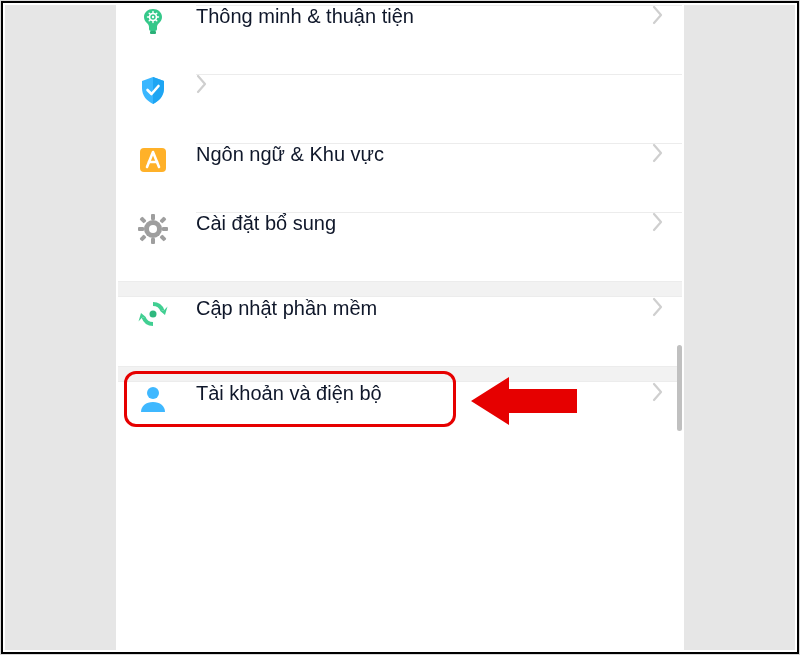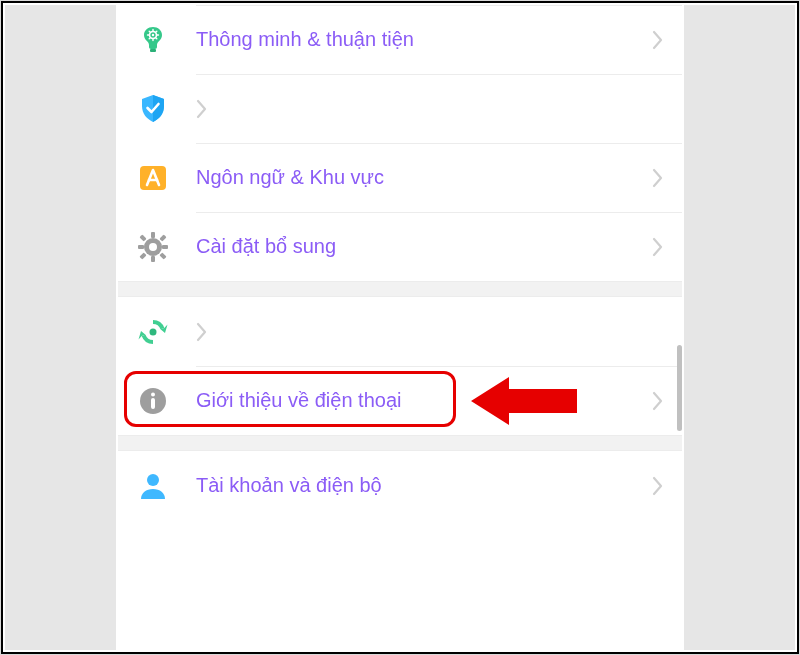--- a/index.html
+++ b/index.html
@@ -35,26 +35,26 @@
 
   .group-gap {
     height: 16px;
     background: #f2f2f2;
     border-top: 1px solid #ececec;
     border-bottom: 1px solid #ececec;
   }
 
   .row {
     display: flex;
-    align-items: center;
+    align-items: flex-start;
     height: 69px;
     padding: 0 18px 0 18px;
     background: #fff;
     font-size: 20px;
-    color: #8b5cf6;
+    color: #0f172a;
     position: relative;
   }
   .row + .row::before {
     content: "";
     position: absolute;
     left: 78px; right: 0; top: 0;
     height: 1px;
     background: #ececec;
   }
   .row.first-in-group::before { display: none; }
@@ -191,42 +191,28 @@
     <div class="row first-in-group">
       <span class="icon-wrap update">
         <svg width="34" height="34" viewBox="0 0 34 34">
           <path d="M17 5a12 12 0 0 1 11.3 8l-3.8 1.3A8 8 0 0 0 17 9V5z" fill="#41cf92"></path>
           <path d="M28.3 13l3.2-3.5L29 18l-4.5-3.7 3.8-1.3z" fill="#41cf92"></path>
           <path d="M17 29A12 12 0 0 1 5.7 21l3.8-1.3A8 8 0 0 0 17 25v4z" fill="#41cf92"></path>
           <path d="M5.7 21l-3.2 3.5L5 16l4.5 3.7L5.7 21z" fill="#41cf92"></path>
           <circle cx="17" cy="17" r="3.5" fill="#2fb87e"></circle>
         </svg>
       </span>
-      <span class="chev">
-        <svg width="12" height="20" viewBox="0 0 12 20">
-            <path d="M2 2l7 8-7 8" fill="none" stroke="currentColor" stroke-width="2.2" stroke-linecap="round" stroke-linejoin="round"></path>
-          </svg>
-      </span>
-    </div>
-
-    <div class="row">
-      <span class="icon-wrap info">
-        <svg width="34" height="34" viewBox="0 0 34 34">
-          <circle cx="17" cy="17" r="13" fill="#9e9e9e"></circle>
-          <circle cx="17" cy="10.5" r="2" fill="#fff"></circle>
-          <rect x="15" y="14" width="4" height="11" rx="2" fill="#fff"></rect>
-        </svg>
-      </span>
-      <span class="label">Giới thiệu về điện thoại</span>
-      <span class="chev">
-        <svg width="12" height="20" viewBox="0 0 12 20">
-            <path d="M2 2l7 8-7 8" fill="none" stroke="currentColor" stroke-width="2.2" stroke-linecap="round" stroke-linejoin="round"></path>
-          </svg>
-      </span>
-    </div>
+      <span class="label">Cập nhật phần mềm</span>
+      <span class="chev">
+        <svg width="12" height="20" viewBox="0 0 12 20">
+            <path d="M2 2l7 8-7 8" fill="none" stroke="currentColor" stroke-width="2.2" stroke-linecap="round" stroke-linejoin="round"></path>
+          </svg>
+      </span>
+    </div>
+
 
     <div class="group-gap"></div>
 
 
     <div class="row">
       <span class="icon-wrap user">
         <svg width="34" height="34" viewBox="0 0 34 34">
           <circle cx="17" cy="11" r="6" fill="#3fb8ff"></circle>
           <path d="M5 30c0-6 5-10 12-10s12 4 12 10H5z" fill="#3fb8ff"></path>
         </svg>

